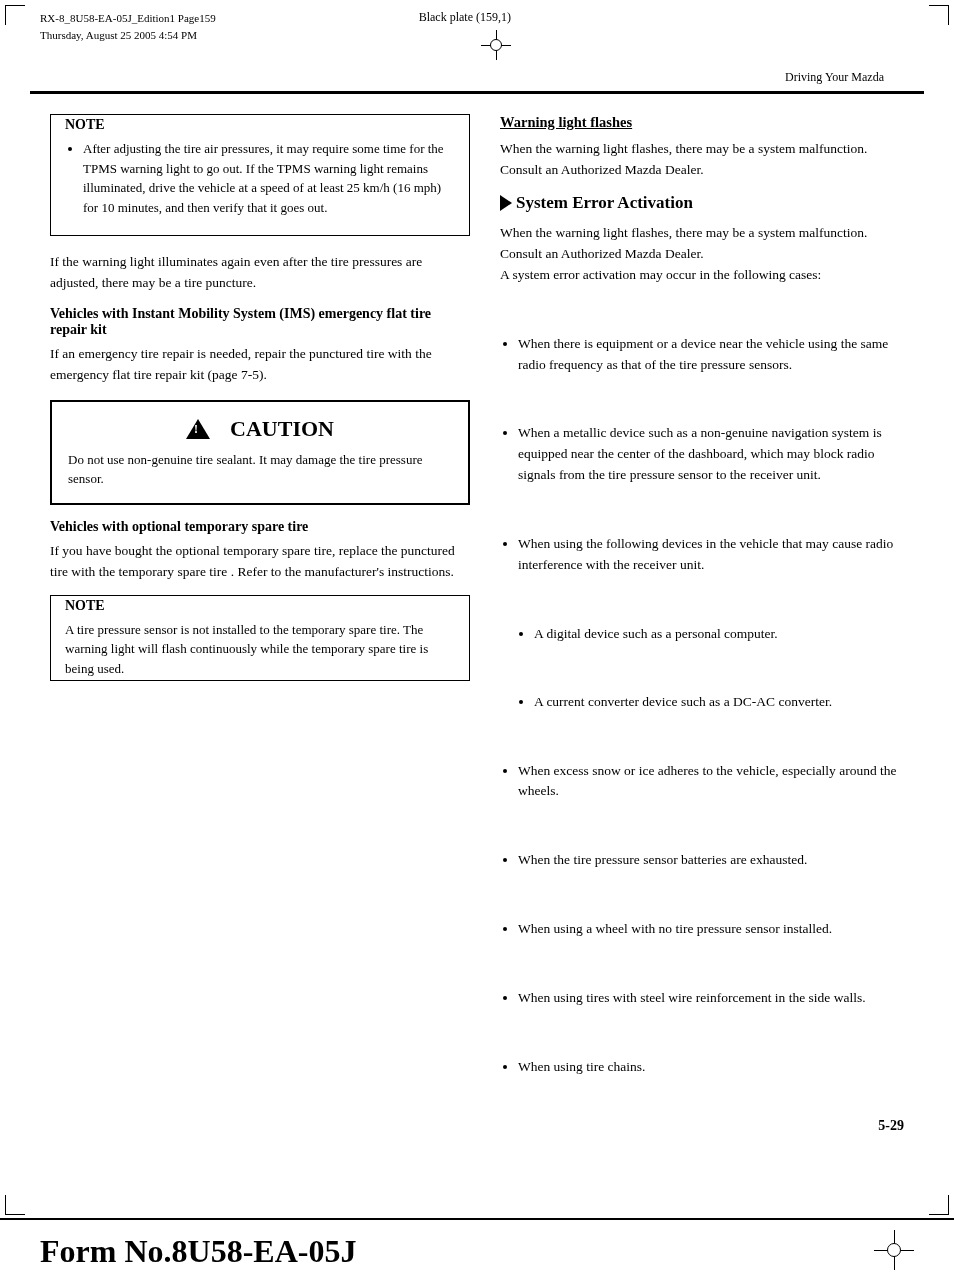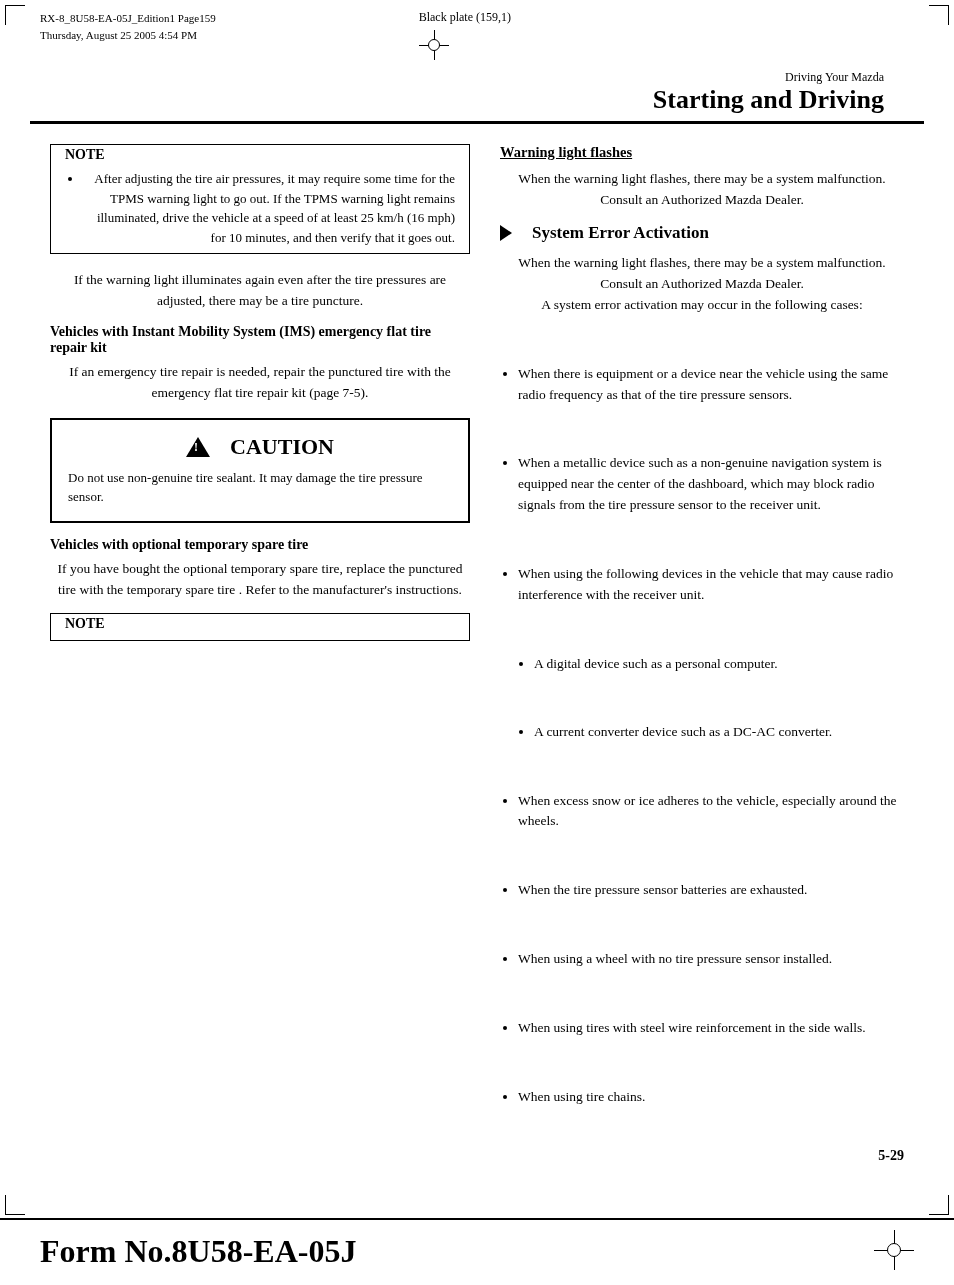--- a/index.html
+++ b/index.html
@@ -20,21 +20,21 @@
       justify-content: space-between;
       align-items: flex-start;
     }
     .header-left {
       font-size: 11px;
       line-height: 1.5;
     }
     .header-center {
       display: flex;
       flex-direction: column;
-      align-items: flex-start;
+      align-items: flex-end;
     }
     .crosshair {
       width: 30px;
       height: 30px;
       position: relative;
       margin-top: 5px;
     }
     .crosshair::before {
       content: '';
       position: absolute;
@@ -105,30 +105,28 @@
       font-weight: bold;
       font-size: 14px;
       margin-bottom: 6px;
     }
     .note-box ul {
       padding-left: 18px;
     }
     .note-box ul li {
       font-size: 13px;
       line-height: 1.5;
-      margin-bottom: 4px;
-      text-align: right;
+      margin-bottom: 16px;
     }
 
     
     .body-text {
       font-size: 13.5px;
       line-height: 1.55;
       margin-bottom: 12px;
-      text-align: center;
     }
 
     
     .section-heading {
       font-weight: bold;
       font-size: 14px;
       margin-bottom: 6px;
     }
 
     
@@ -179,21 +177,21 @@
       margin-bottom: 8px;
     }
 
     
     .system-error-heading {
       font-size: 17px;
       font-weight: bold;
       margin-bottom: 10px;
       display: flex;
       align-items: center;
-      gap: 20px;
+      gap: 4px;
     }
     .black-triangle {
       width: 0;
       height: 0;
       border-top: 8px solid transparent;
       border-bottom: 8px solid transparent;
       border-left: 12px solid #000;
       display: inline-block;
     }
 
@@ -301,21 +299,20 @@
     <div style="font-size:12px;">Black plate (159,1)</div>
     <div class="crosshair">
       <div class="crosshair-circle"></div>
     </div>
   </div>
   <div style="width:200px;"></div>
 </div>
 
 <div class="title-section">
   <div class="section-label">Driving Your Mazda</div>
-  <div class="section-title">Starting and Driving</div>
 </div>
 
 <div class="main-content">
 
   <div class="left-column">
 
     <div class="note-box">
       <div class="note-title">NOTE</div>
       <ul>
         <li>After adjusting the tire air pressures, it may require some time for the TPMS warning light to go out. If the TPMS warning light remains illuminated, drive the vehicle at a speed of at least 25 km/h (16 mph) for 10 minutes, and then verify that it goes out.</li>
@@ -335,20 +332,21 @@
       </div>
       <p class="caution-text">Do not use non-genuine tire sealant. It may damage the tire pressure sensor.</p>
     </div>
 
     <p class="section-heading">Vehicles with optional temporary spare tire</p>
 
     <p class="body-text">If you have bought the optional temporary spare tire, replace the punctured tire with the temporary spare tire . Refer to the manufacturer's instructions.</p>
 
     <div class="note-box">
       <div class="note-title">NOTE</div>
+      <p style="font-size:13px;line-height:1.5;">A tire pressure sensor is not installed to the temporary spare tire. The warning light will flash continuously while the temporary spare tire is being used.</p>
     </div>
 
   </div>
 
   <div class="right-column">
 
     <div class="warning-heading">Warning light flashes</div>
     <p class="body-text">When the warning light flashes, there may be a system malfunction. Consult an Authorized Mazda Dealer.</p>
 
     <div class="system-error-heading">

